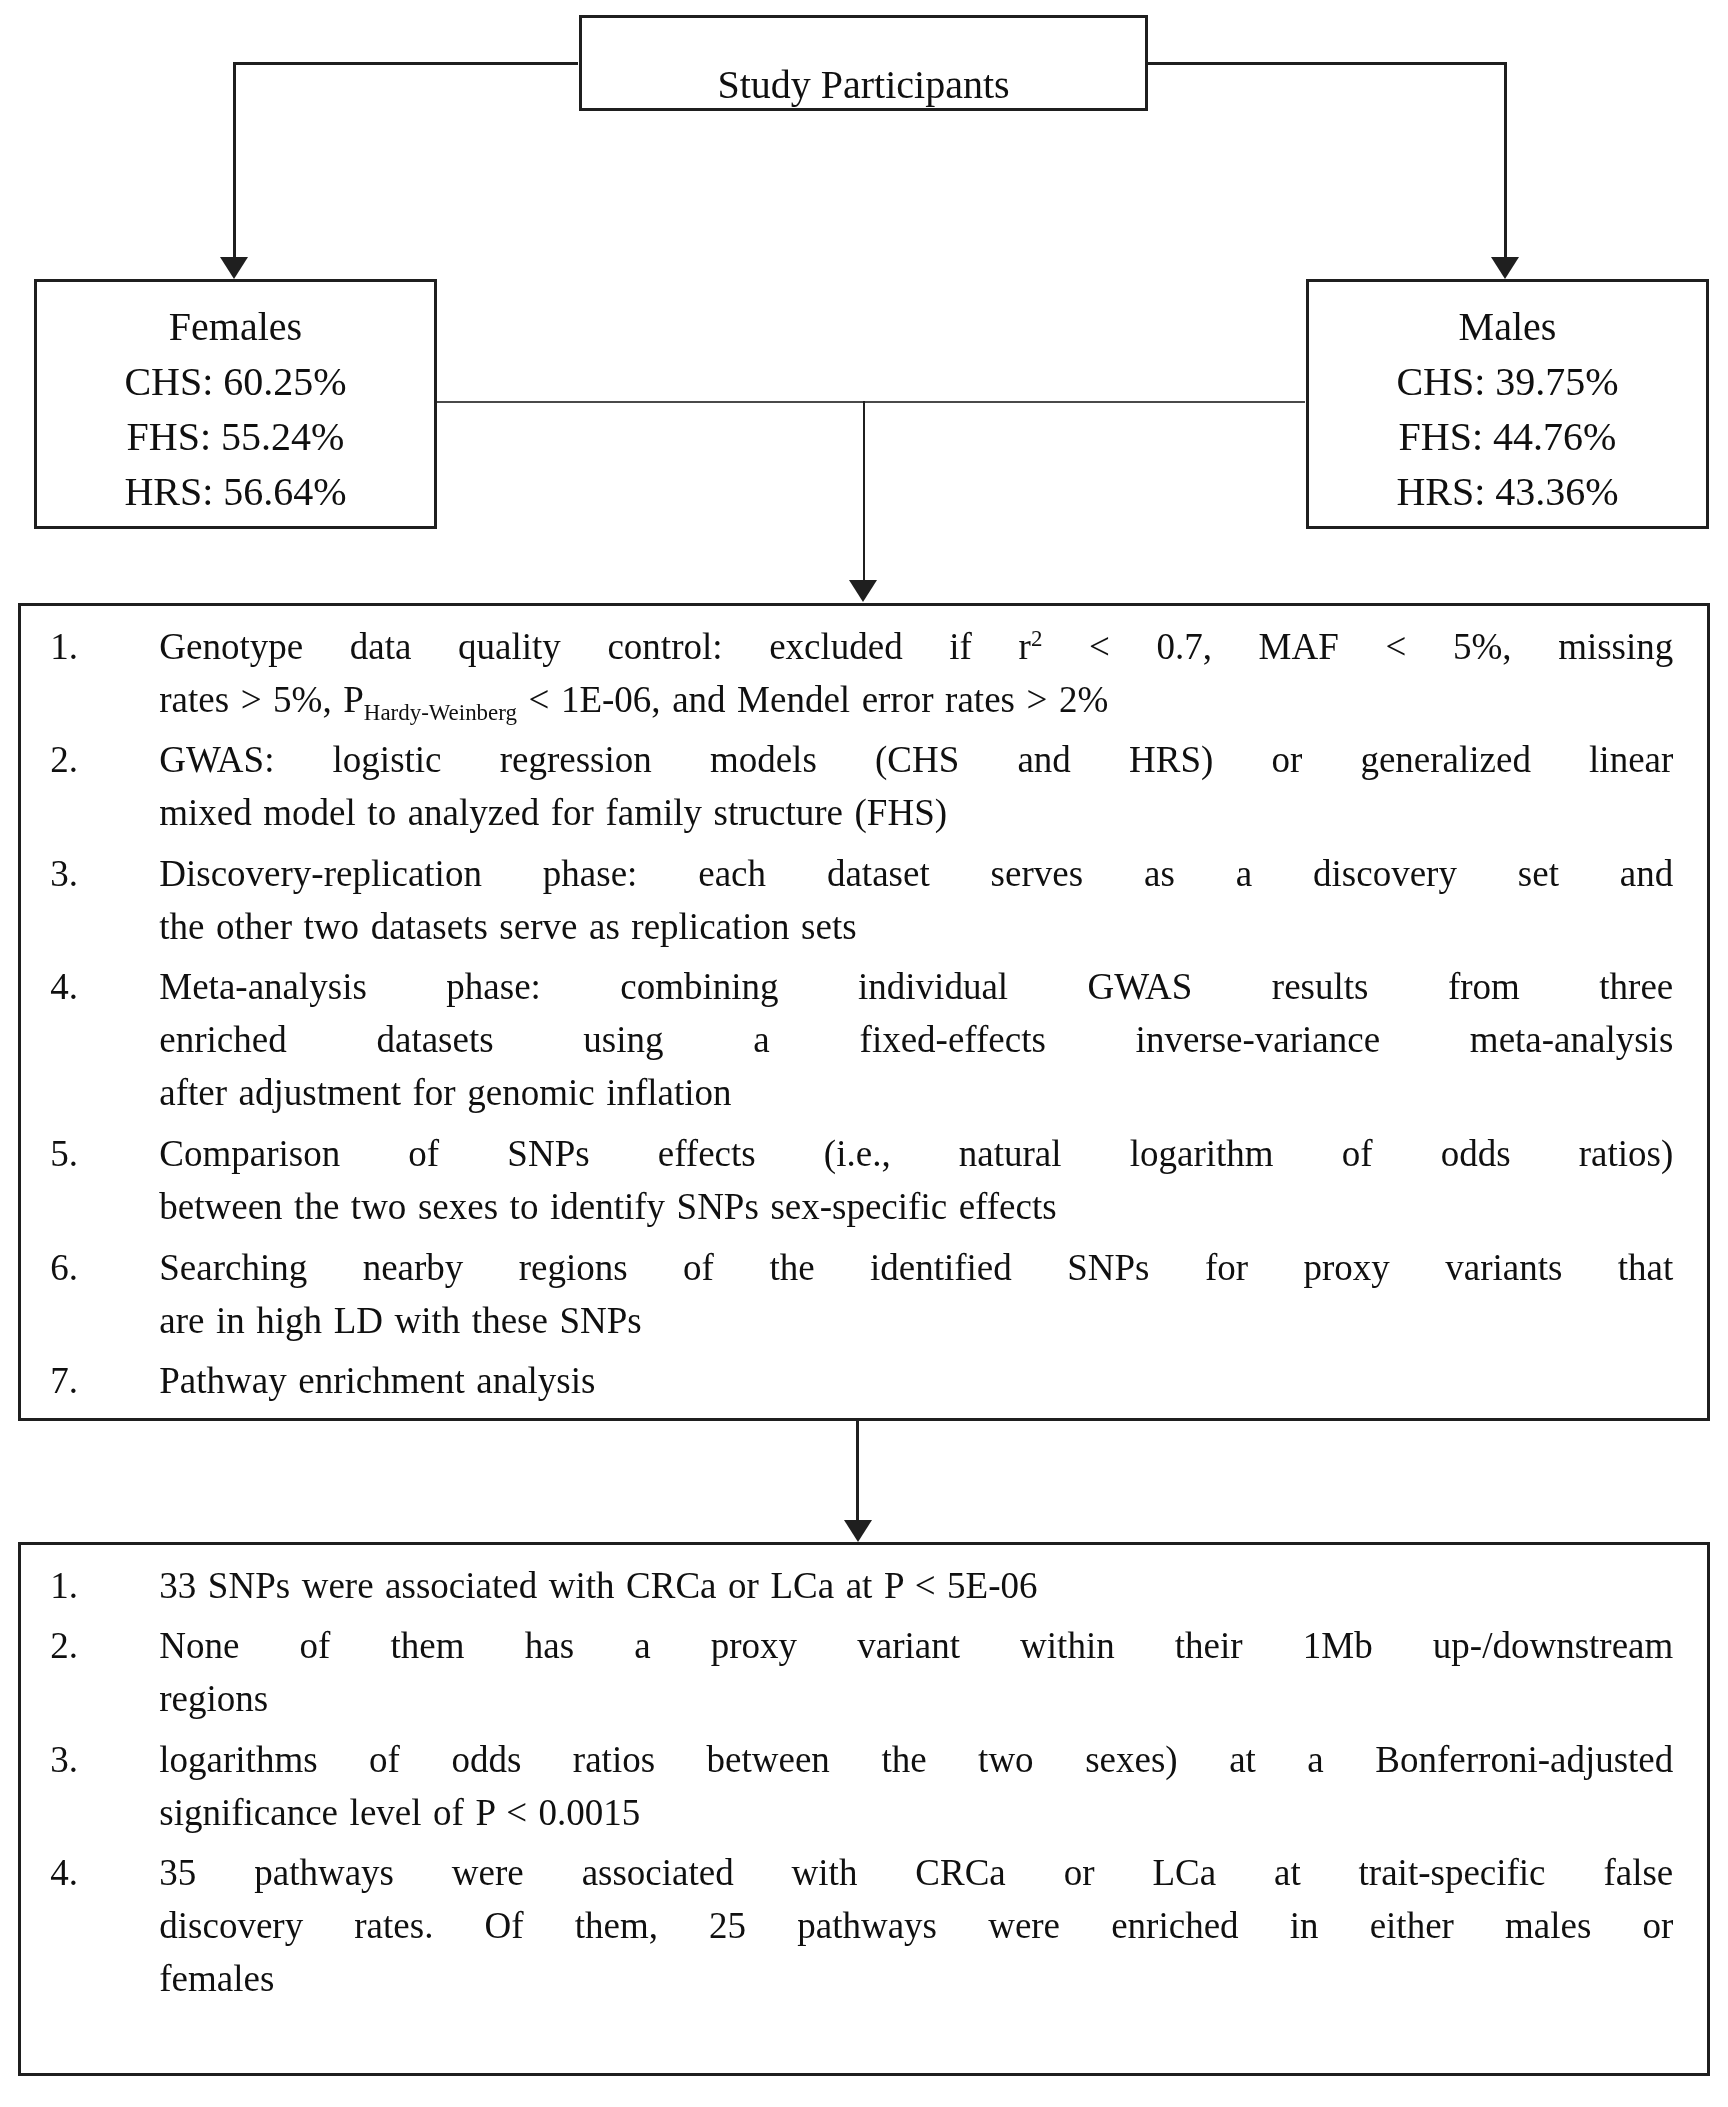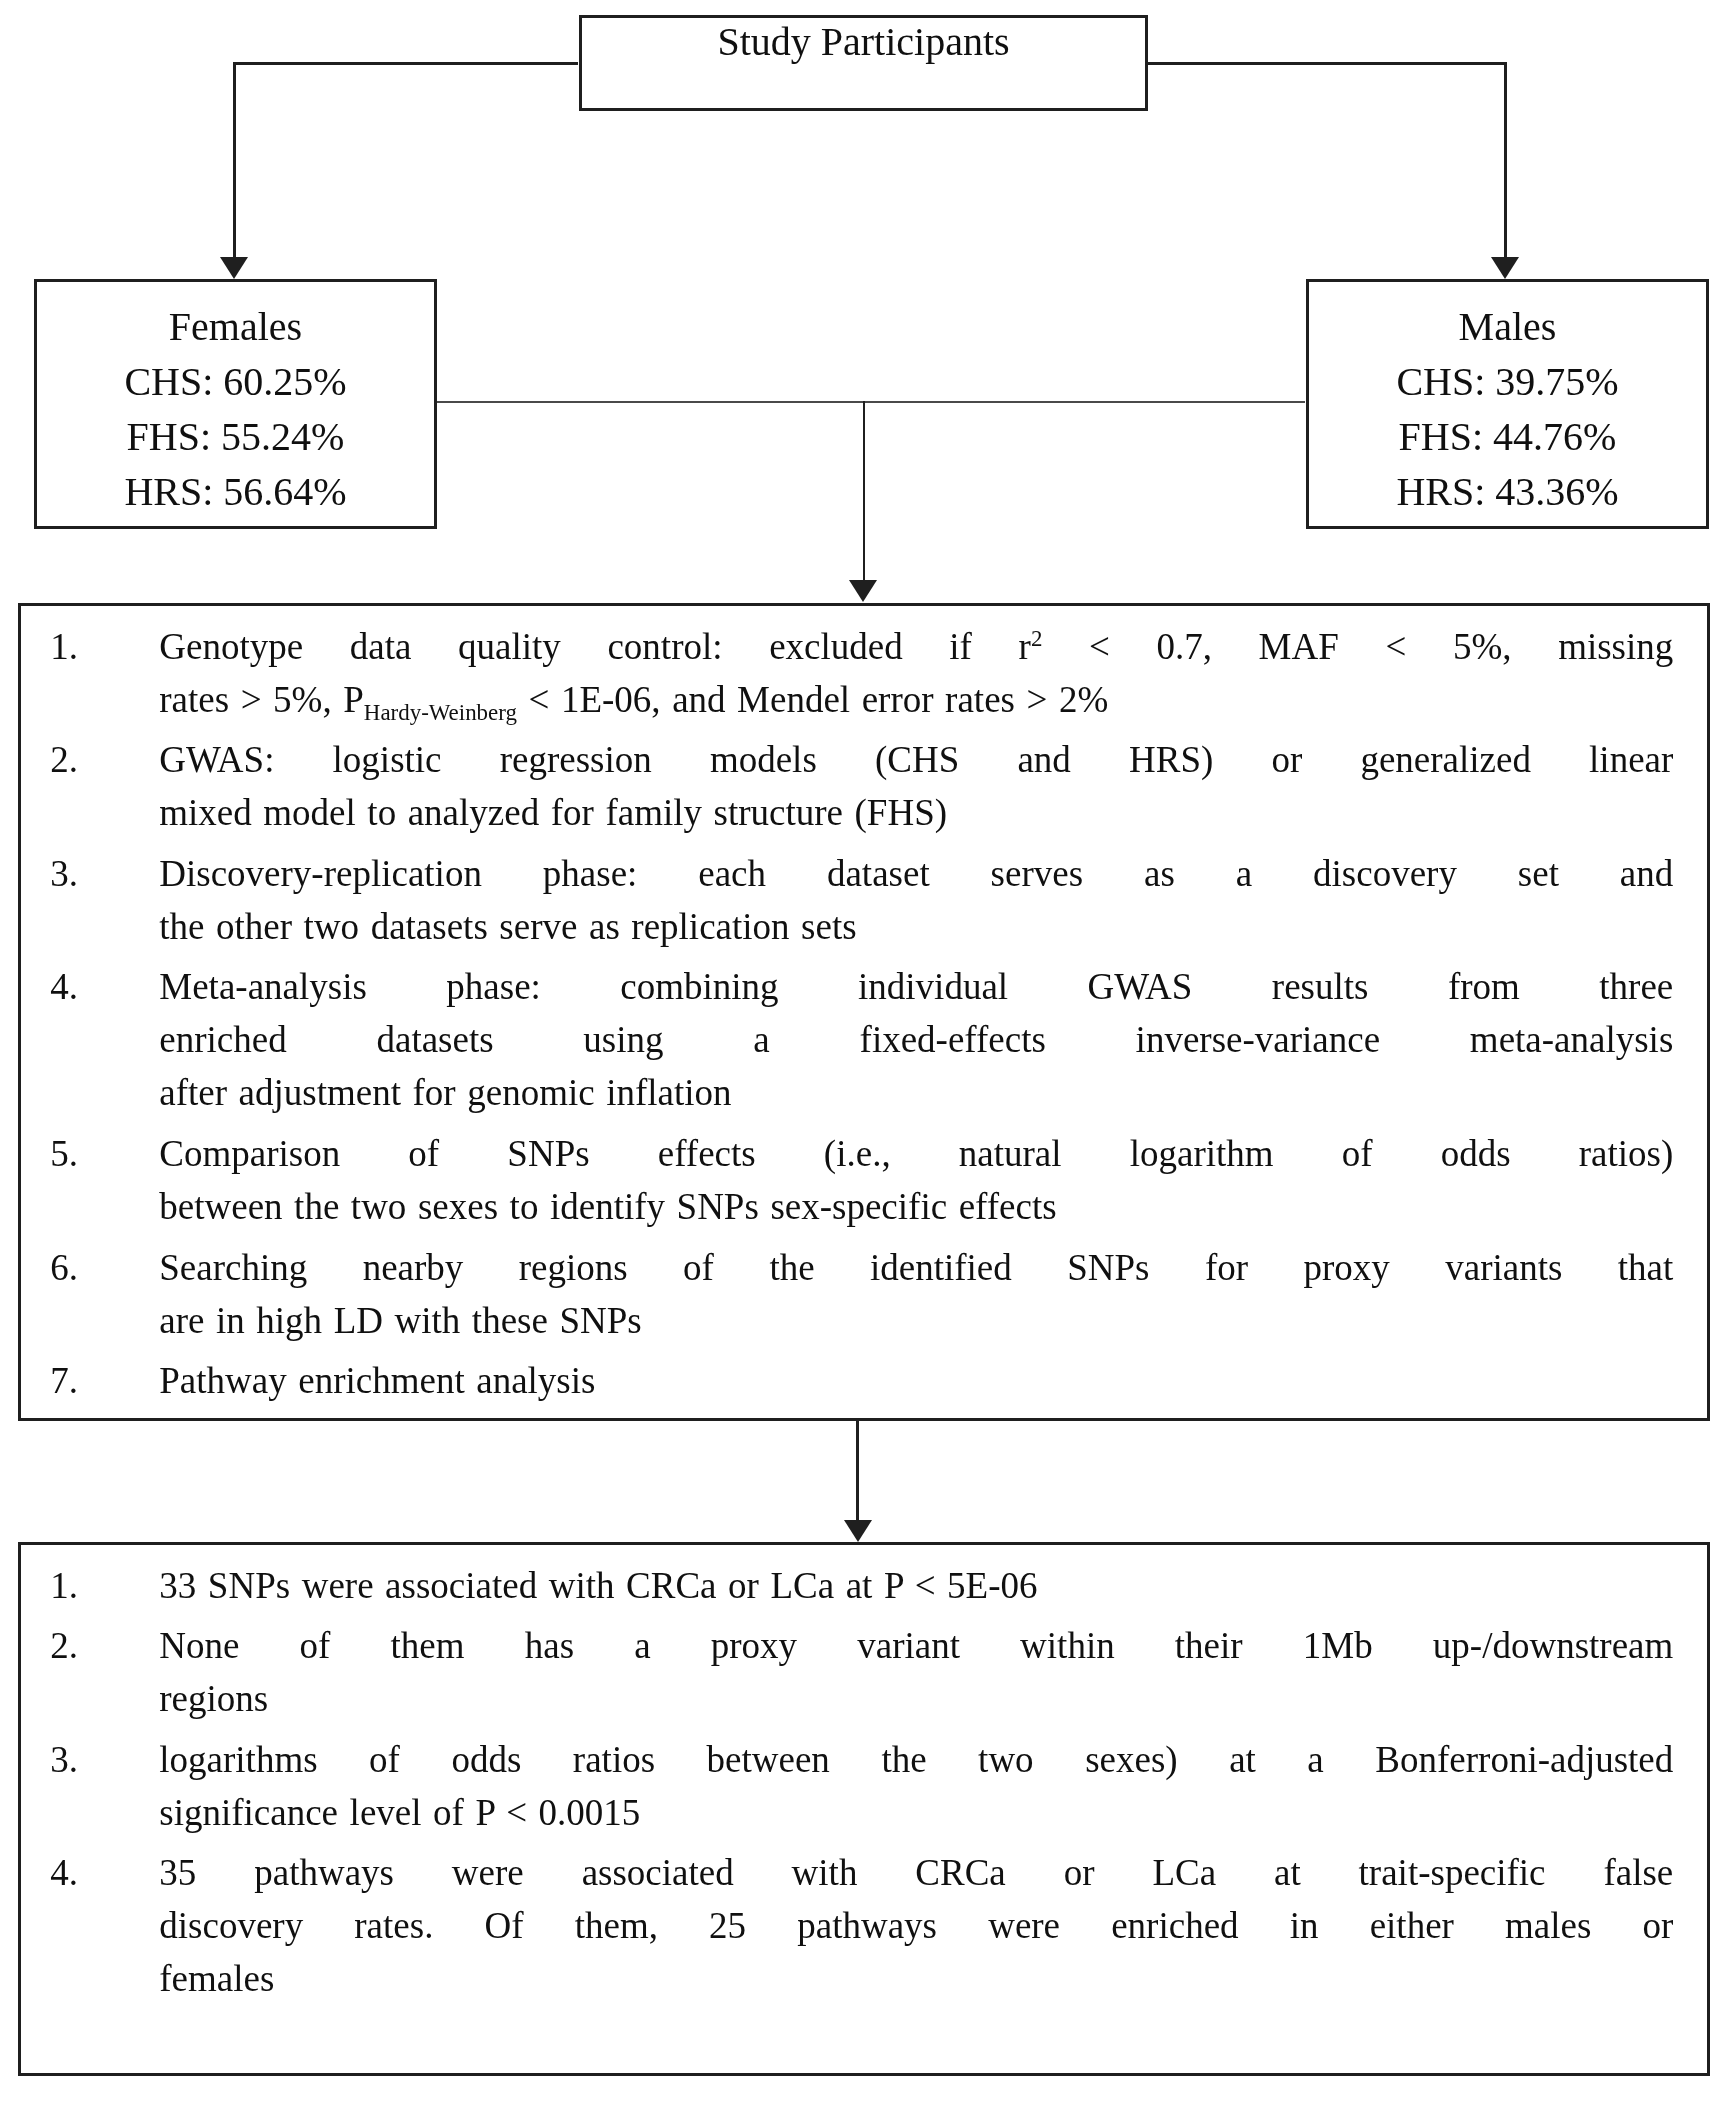--- a/index.html
+++ b/index.html
@@ -12,21 +12,21 @@
     overflow:hidden;
   }
   .box {
     position:absolute;
     background:#ffffff;
     border:3.8px solid #1f1f1f;
     box-sizing:border-box;
   }
   .top-box {
     left:579px; top:15.3px; width:569px; height:96px;
-    display:flex; align-items:flex-start; justify-content:center;
+    display:flex; align-items:flex-end; justify-content:center;
     font-size:40px;
   }
   .side-box {
     top:279px; width:403px; height:250px;
     text-align:center;
     font-size:40px; line-height:55px;
     padding-top:17px;
   }
   .side-box .stat-line { white-space:nowrap;text-align:center; }
   .females-box { left:34px; }

